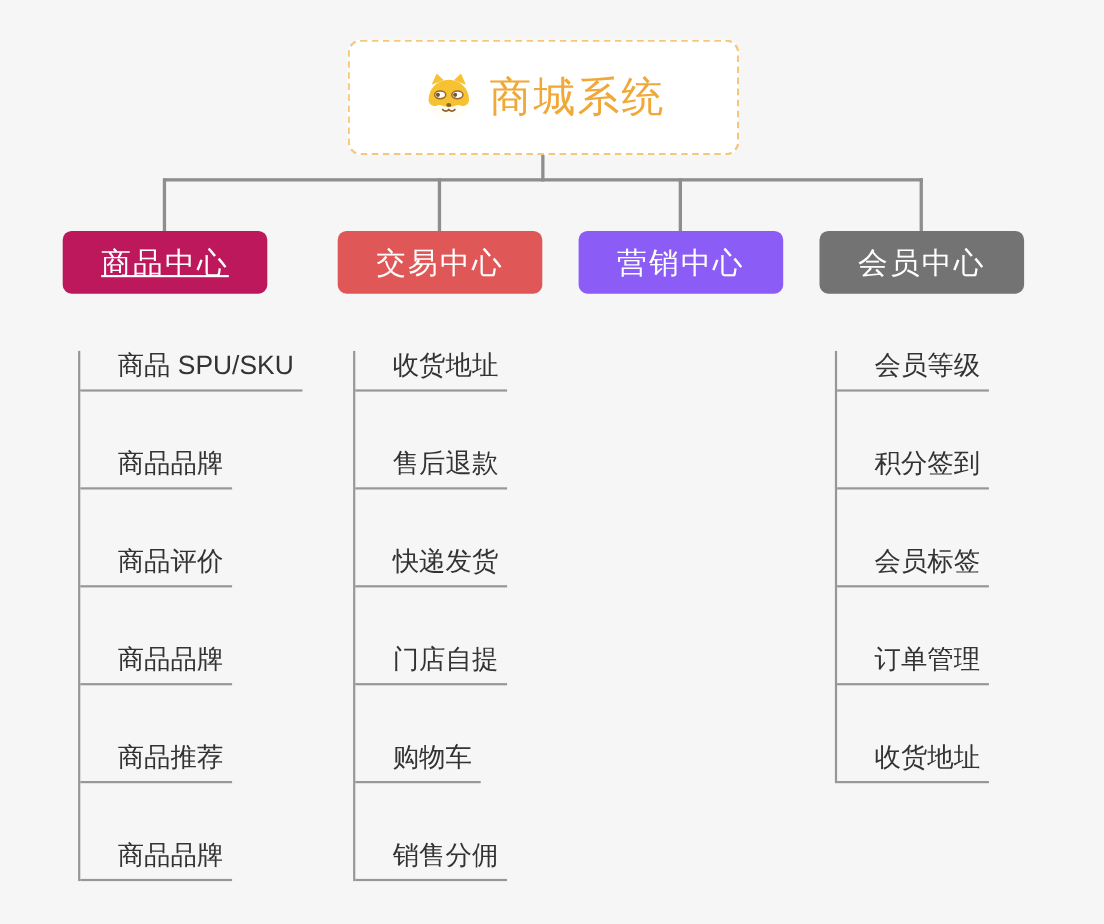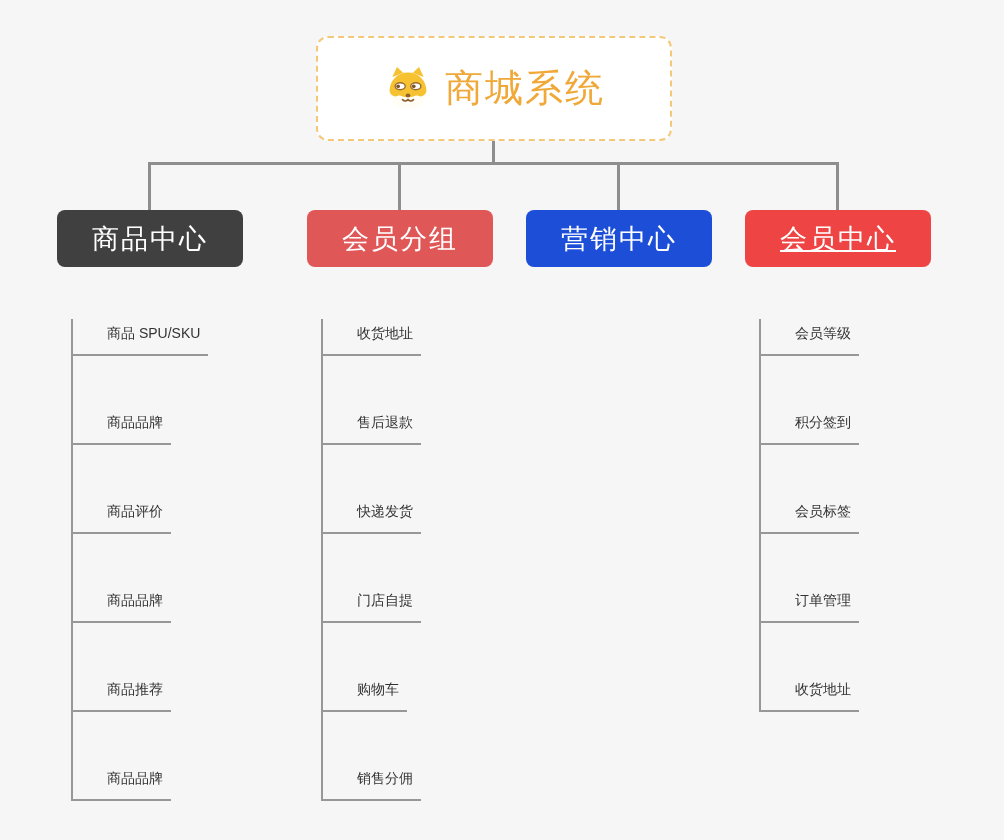--- a/index.html
+++ b/index.html
@@ -30,21 +30,21 @@
     height:57px;border-radius:8px;
     display:flex;align-items:center;justify-content:center;
     color:#ffffff;font-size:27px;letter-spacing:2px;white-space:nowrap;
   }
   .leaf-list{margin-left:14px;border-left:2px solid #979797;}
   .leaf{
     width:fit-content;max-width:230px;
     margin-top:52px;
     padding:0 8px 7px 34px;
     border-bottom:2px solid #979797;
-    font-size:14px;line-height:28px;color:#333333;
+    font-size:24px;line-height:28px;color:#333333;
     white-space:nowrap;
   }
 </style>
 </head>
 <body>
 
 <div class="canvas">
 
   <div class="conn" style="left:492px;top:140px;width:3px;height:25px;"></div>
   <div class="conn" style="left:149px;top:162px;width:690px;height:3px;"></div>
@@ -66,46 +66,46 @@
     </span>
     <span class="root-title">商城系统</span>
   </div>
 
   <div class="conn" style="left: 148px; top: 162px; width: 3px; height: 49px;"></div>
     <div class="conn" style="left: 398px; top: 162px; width: 3px; height: 49px;"></div>
     <div class="conn" style="left: 617px; top: 162px; width: 3px; height: 49px;"></div>
     <div class="conn" style="left: 836px; top: 162px; width: 3px; height: 49px;"></div>
     <div id="branches">
       <div class="branch-col" style="left: 57px;">
-        <div class="branch-node" style="background: #404040;">商品中心</div>
+        <div class="branch-node" style="background: #be185d; text-decoration: underline;">商品中心</div>
         <div class="leaf-list">
           <div class="leaf">商品 SPU/SKU</div>
           <div class="leaf">商品品牌</div>
           <div class="leaf">商品评价</div>
           <div class="leaf">商品品牌</div>
           <div class="leaf">商品推荐</div>
           <div class="leaf">商品品牌</div>
         </div>
       </div>
       <div class="branch-col" style="left: 307px;">
-        <div class="branch-node" style="background: rgb(224, 87, 87);">会员分组</div>
+        <div class="branch-node" style="background: rgb(224, 87, 87);">交易中心</div>
         <div class="leaf-list">
           <div class="leaf">收货地址</div>
           <div class="leaf">售后退款</div>
           <div class="leaf">快递发货</div>
           <div class="leaf">门店自提</div>
           <div class="leaf">购物车</div>
           <div class="leaf">销售分佣</div>
         </div>
       </div>
       <div class="branch-col" style="left: 526px;">
-        <div class="branch-node" style="background: #1d4ed8;">营销中心</div>
+        <div class="branch-node" style="background: #8b5cf6;">营销中心</div>
       </div>
       <div class="branch-col" style="left: 745px;">
-        <div class="branch-node" style="background: #ef4444; text-decoration: underline;">会员中心</div>
+        <div class="branch-node" style="background: #737373;">会员中心</div>
         <div class="leaf-list">
           <div class="leaf">会员等级</div>
           <div class="leaf">积分签到</div>
           <div class="leaf">会员标签</div>
           <div class="leaf">订单管理</div>
           <div class="leaf">收货地址</div>
         </div>
       </div>
     </div>
 

